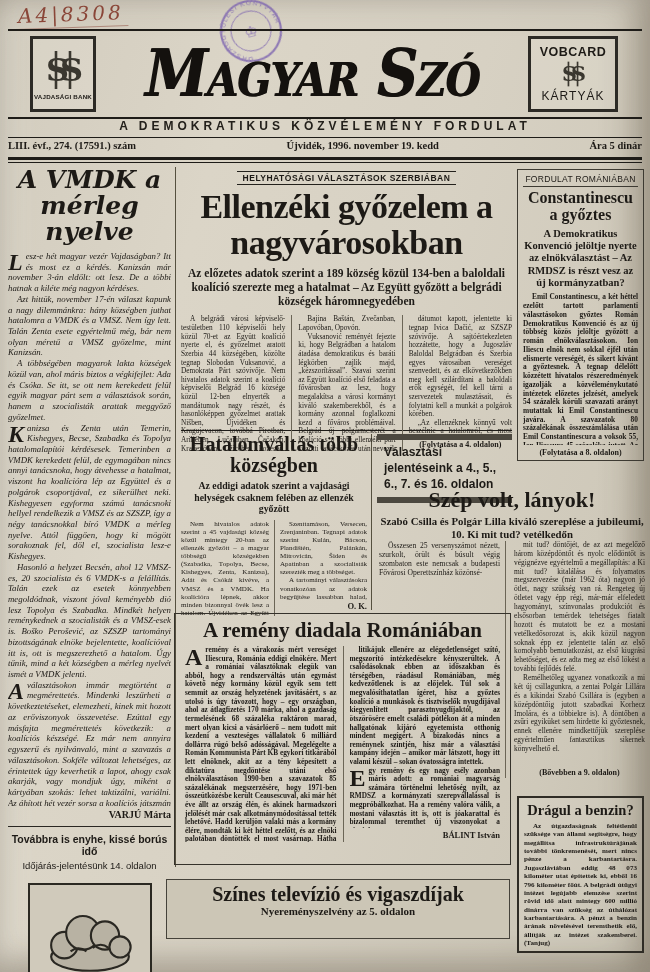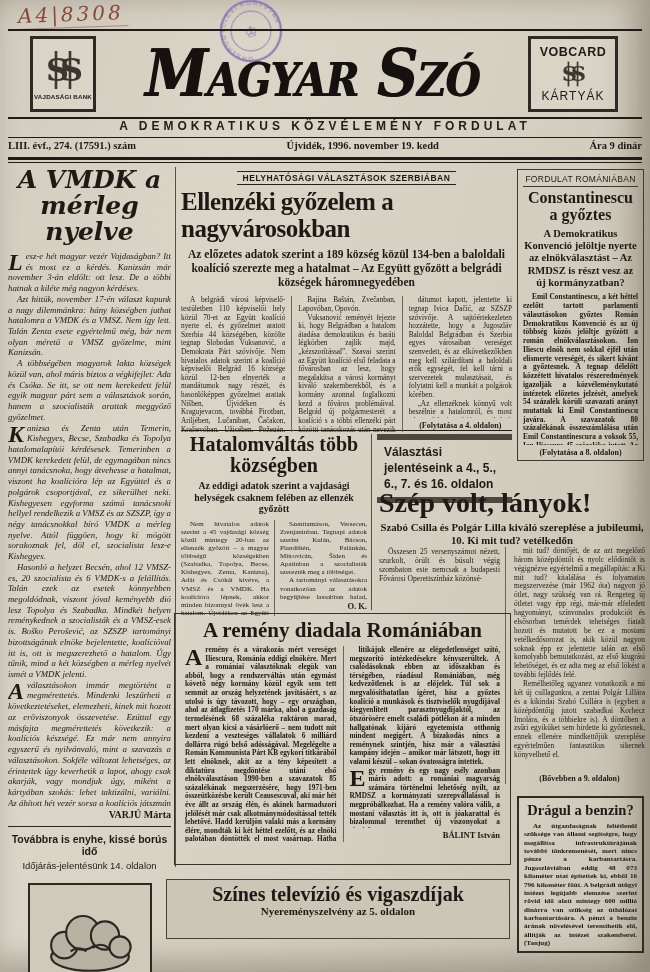--- a/index.html
+++ b/index.html
@@ -44,21 +44,21 @@
   .weather{ border-top:1.5px solid #2a2722; margin-top:6px; padding-top:6px; text-align:center;}
   .weather-1{ font-family:"Liberation Sans",sans-serif; font-weight:bold; font-size:10.5px;}
   .weather-2{ font-family:"Liberation Sans",sans-serif; font-size:9.5px; margin-top:3px;}
   .cloud-box{ width:124px; height:112px; margin:12px auto 0; border:2px solid #2b2922; background:#d0cabb; display:flex; align-items:center; justify-content:center;}
 
   
   .lead{ position:absolute; left:181px; top:167px; width:331px; }
   .kicker-wrap{ text-align:center; }
   .kicker{ display:inline-block; border-top:1.5px solid #23211c; border-bottom:1.5px solid #23211c; padding:1px 6px;
     font-family:"Liberation Sans",sans-serif; font-weight:bold; font-size:8.5px; letter-spacing:.5px;}
-  .lead h1{ font-size:25px; line-height:1.06; margin:4px 0 6px; letter-spacing:-.5px;}
+  .lead h1{ font-size:34px; line-height:1.06; text-align:center; margin:4px 0 6px; letter-spacing:-.5px;}
   .lead .sub{ font-weight:bold; font-size:11.5px; line-height:1.2; text-align:center; width:96%; margin:0 auto 7px;}
   .lead-cols{ display:flex; }
   .lead-col{ width:33.33%; padding:0 6px; font-size:7.3px; line-height:1.18; height:136px; overflow:hidden;}
   .lead-col:first-child{ padding-left:0; } .lead-col:last-child{ padding-right:0; }
   .lead-col + .lead-col{ border-left:1px solid #6b6556; }
   .clip-a{ height:122px; overflow:hidden; }
 
   
   .hat{ position:absolute; left:181px; top:434px; width:186px;}
   .hat h2{ font-size:20px; line-height:1.05; text-align:center; margin-bottom:4px;}
@@ -75,21 +75,21 @@
 
   
   .const{ position:absolute; left:517px; top:169px; width:127px; height:292px; border:1.5px solid #3d3a32; padding:4px 5px; overflow:hidden;}
   .const .kicker2{ font-family:"Liberation Sans",sans-serif; font-size:8.5px; text-align:center; border-bottom:1px solid #3d3a32; padding-bottom:2px; margin-bottom:3px; letter-spacing:.3px;}
   .const h2{ font-size:16px; line-height:1.05; text-align:center; margin-bottom:4px;}
   .const .sub{ font-weight:bold; font-size:10.5px; line-height:1.18; text-align:center; margin-bottom:4px;}
   .const-body{ font-weight:bold; font-size:7.4px; line-height:1.18; height:152px; overflow:hidden;}
 
   
   .szep{ position:absolute; left:379px; top:489px; width:266px;}
-  .szep h2{ font-size:28px; line-height:1; margin-bottom:4px;}
+  .szep h2{ font-size:22px; text-align:center; line-height:1; margin-bottom:4px;}
   .szep .sub{ font-weight:bold; font-size:10.8px; line-height:1.2; text-align:center; }
   .szep-cols{ display:flex; }
   .szep-col1{ width:126px; padding-right:5px; font-size:7.6px; line-height:1.2; height:62px; overflow:hidden;}
   .szep-col2{ width:140px; padding-left:8px; border-left:1px solid #6b6556; font-size:7.4px; line-height:1.2;}
   .clip-c{ height:224px; overflow:hidden;}
 
   
   .remeny{ position:absolute; left:174px; top:613px; width:337px; height:252px; border:1.5px solid #35322b; padding:5px 10px;}
   .remeny h2{ font-size:21px; text-align:center; line-height:1.05; margin-bottom:5px;}
   .remeny-cols{ display:flex;}
@@ -157,21 +157,21 @@
       </svg>
       <div class="card-bottom">KÁRTYÁK</div>
     </div>
   </div>
 
   <div class="tagline">A DEMOKRATIKUS KÖZVÉLEMÉNY FORDULAT</div>
 
   <div class="dateline">
     <span>LIII. évf., 274. (17591.) szám</span>
     <span>Újvidék, 1996. november 19. kedd</span>
-    <span>Ára 9 dinár</span>
+    <span>Ára 5 dinár</span>
   </div>
 
   <div class="v-rule" style="left:175px;top:167px;height:700px;"></div>
   <div class="v-rule" style="left:371px;top:434px;height:176px;"></div>
   <div class="hrule" style="top:430px;left:181px;right:138px;height:1px;"></div>
 
   <section class="vmdk">
     <h1>A VMDK a mérleg nyelve</h1>
     <div class="vmdk-body justify">
         <p style="text-indent: 0px;"><span class="dropcap">L</span>esz-e hét magyar vezér Vajdaságban? Itt és most ez a kérdés. Kanizsán már november 3-án eldőlt: ott lesz. De a többi hatnak a kiléte még nagyon kérdéses.</p>

